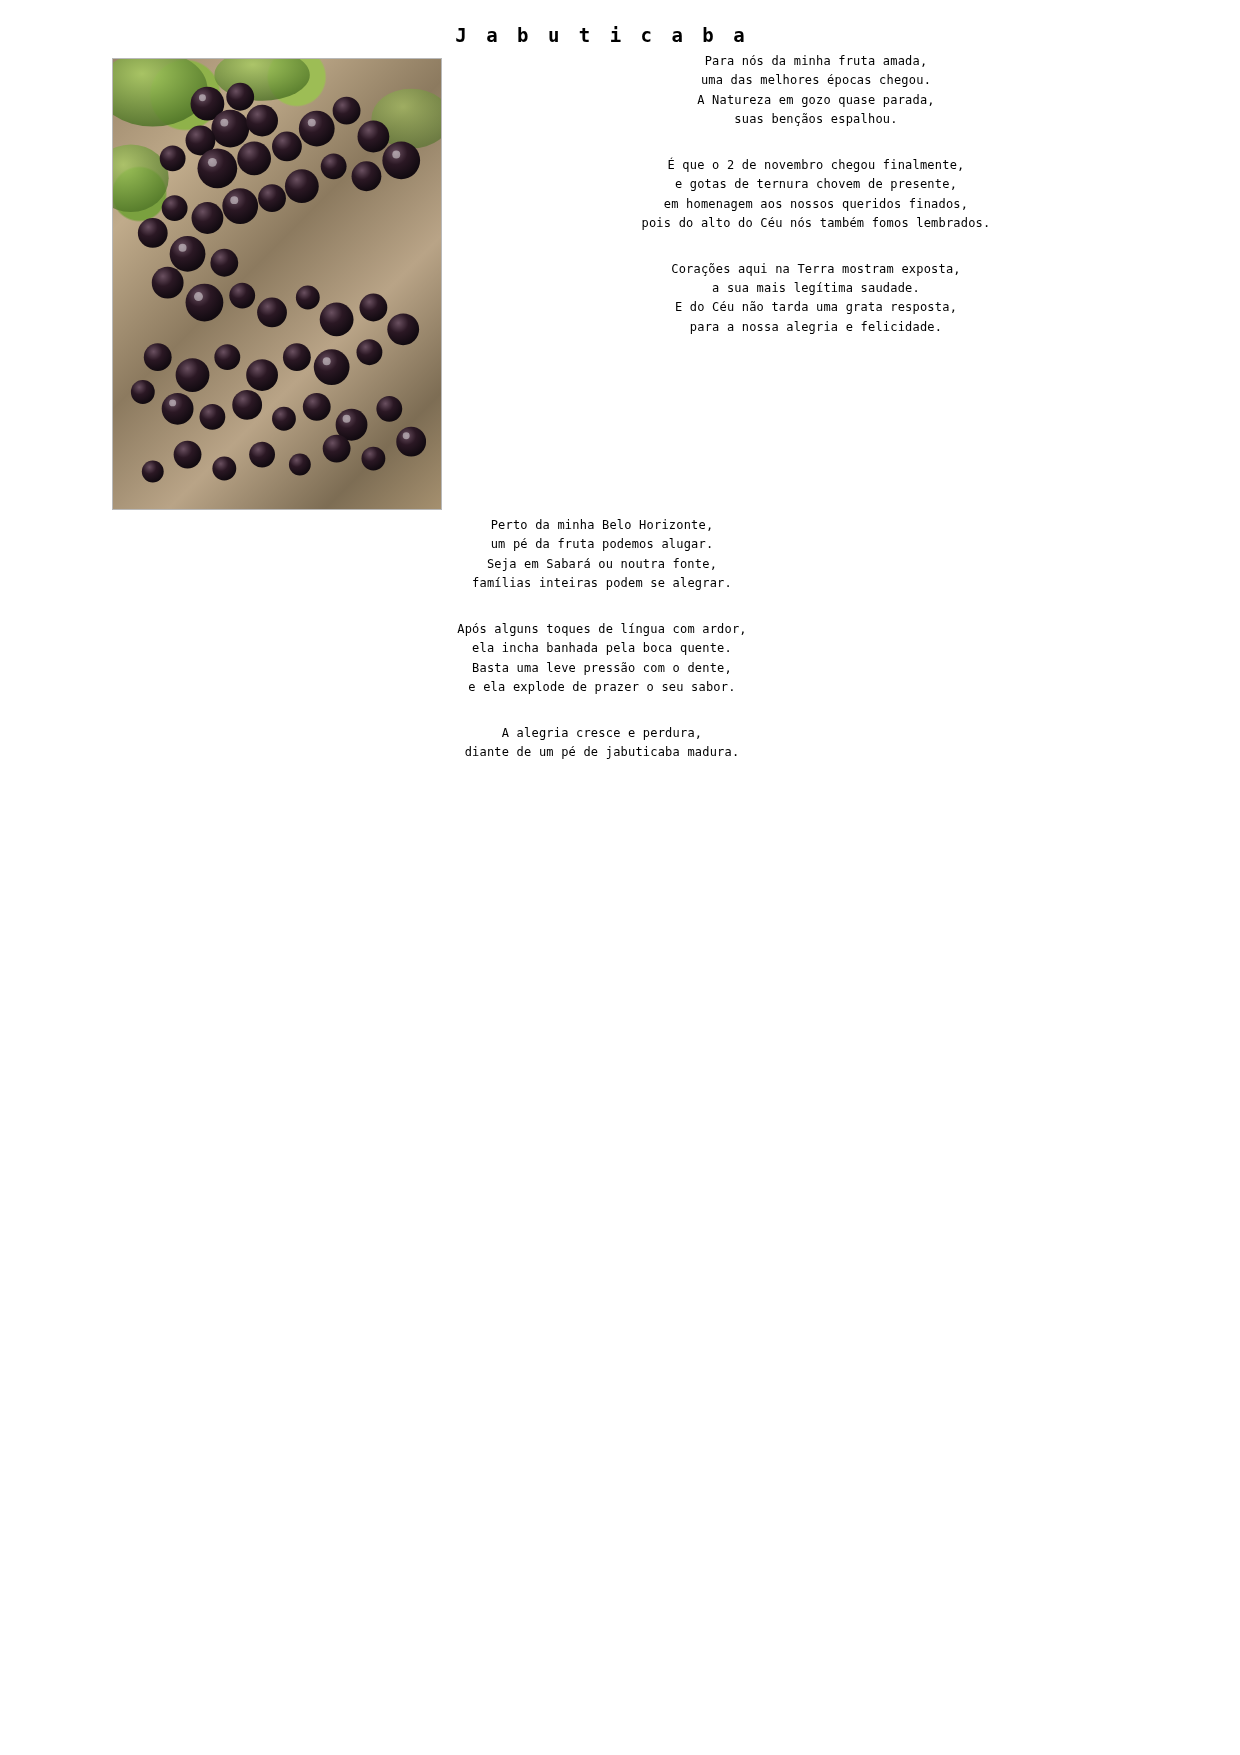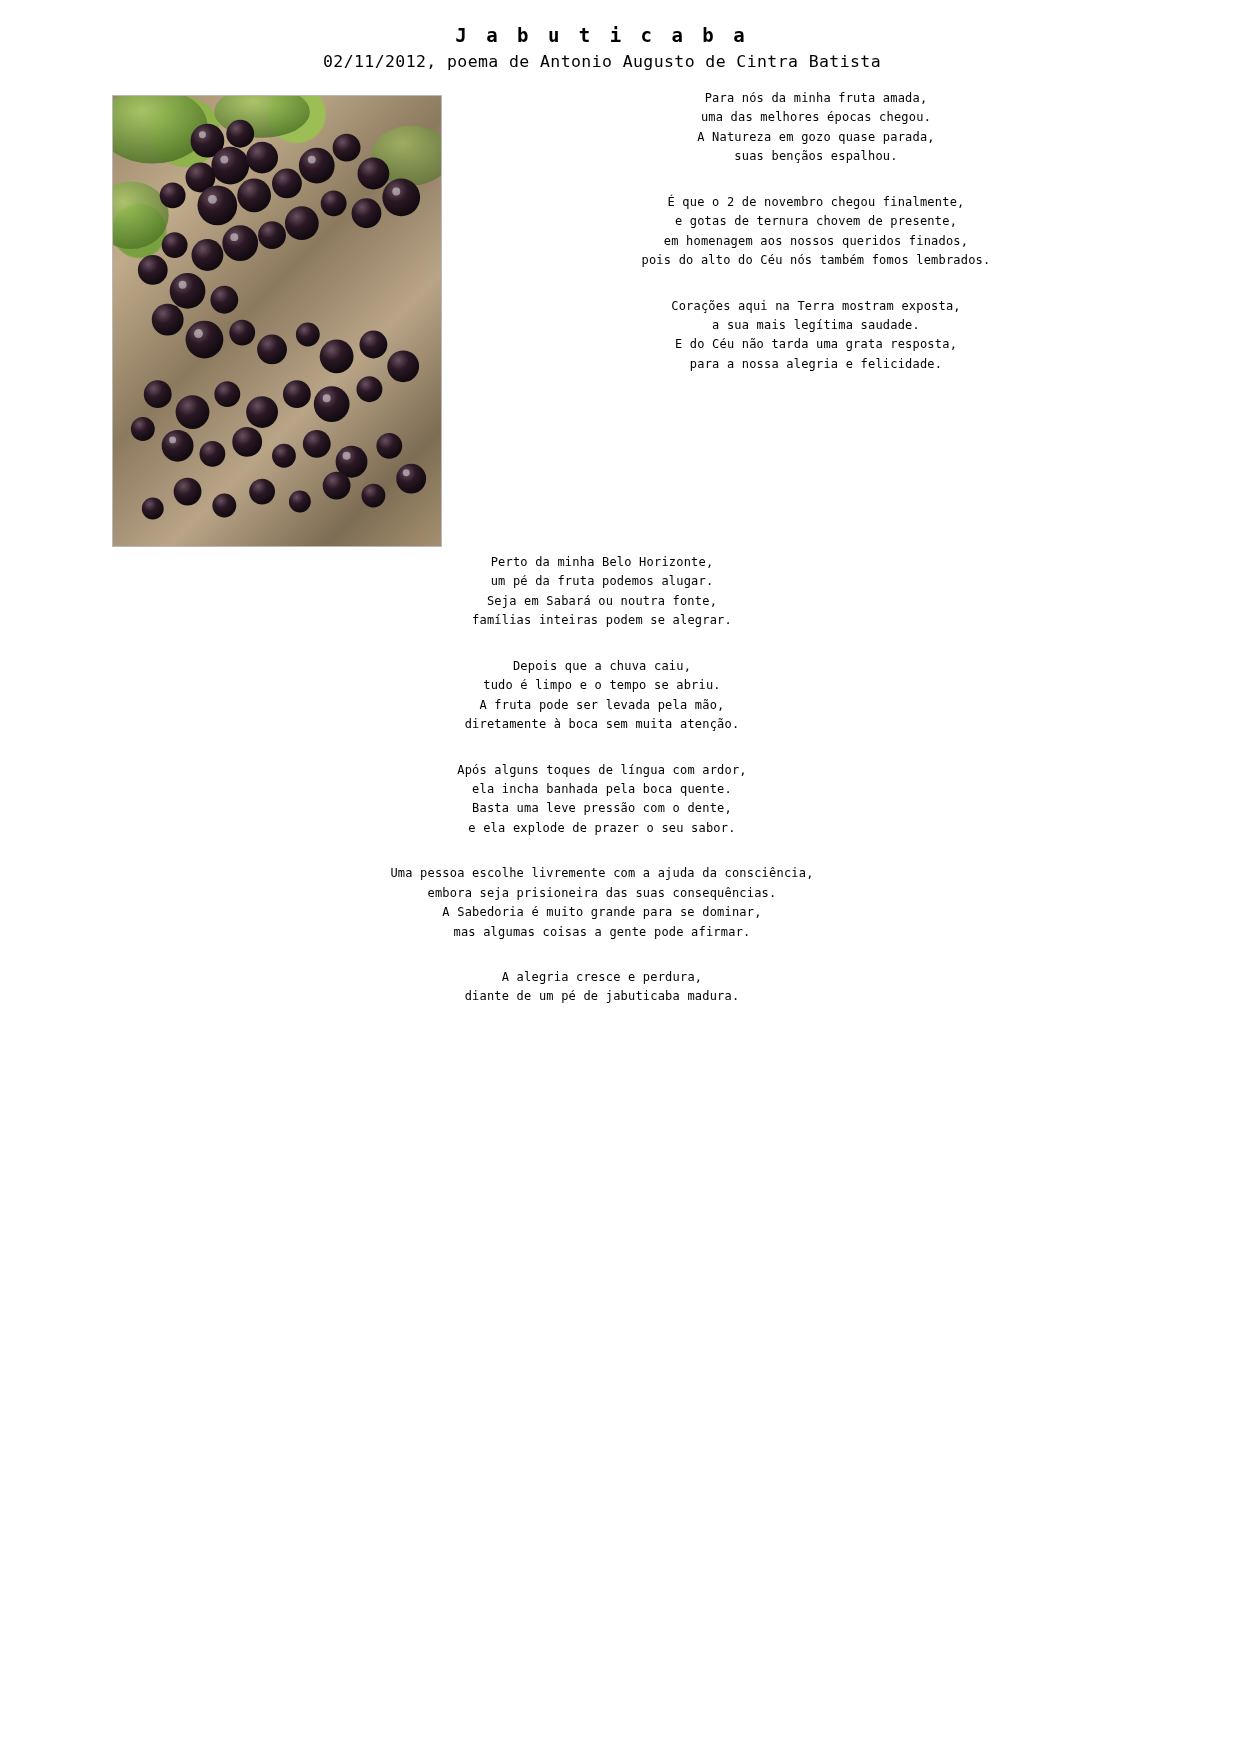--- a/index.html
+++ b/index.html
@@ -78,21 +78,20 @@
     display: block;
     clear: both;
   }
 </style>
 </head>
 <body>
 
 <div class="page">
 
   <h1 class="doc-title">J a b u t i c a b a</h1>
-  <div class="doc-subtitle">02/11/2012, poema de Antonio Augusto de Cintra Batista</div>
 
   <div class="photo">
     <svg class="berries" viewBox="0 0 330 452" preserveAspectRatio="none">
       <defs>
         <radialGradient id="b" cx="35%" cy="30%" r="70%">
           <stop offset="0%" stop-color="#6a5060"></stop>
           <stop offset="45%" stop-color="#2b1824"></stop>
           <stop offset="100%" stop-color="#110a10"></stop>
         </radialGradient>
         <radialGradient id="lf" cx="40%" cy="30%" r="70%">
@@ -188,29 +187,21 @@
 pois do alto do Céu nós também fomos lembrados.</p>
     <p class="stanza stanza-wrapped">Corações aqui na Terra mostram exposta,
 a sua mais legítima saudade.
 E do Céu não tarda uma grata resposta,
 para a nossa alegria e felicidade.</p>
     <div class="clearfix"></div>
     <p class="stanza stanza-full">Perto da minha Belo Horizonte,
 um pé da fruta podemos alugar.
 Seja em Sabará ou noutra fonte,
 famílias inteiras podem se alegrar.</p>
-    <p class="stanza stanza-full">Depois que a chuva caiu,
-tudo é limpo e o tempo se abriu.
-A fruta pode ser levada pela mão,
-diretamente à boca sem muita atenção.</p>
     <p class="stanza stanza-full">Após alguns toques de língua com ardor,
 ela incha banhada pela boca quente.
 Basta uma leve pressão com o dente,
 e ela explode de prazer o seu sabor.</p>
-    <p class="stanza stanza-full">Uma pessoa escolhe livremente com a ajuda da consciência,
-embora seja prisioneira das suas consequências.
-A Sabedoria é muito grande para se dominar,
-mas algumas coisas a gente pode afirmar.</p>
     <p class="stanza stanza-full">A alegria cresce e perdura,
 diante de um pé de jabuticaba madura.</p>
   </div>
 
 </div>
 
 </body></html>

